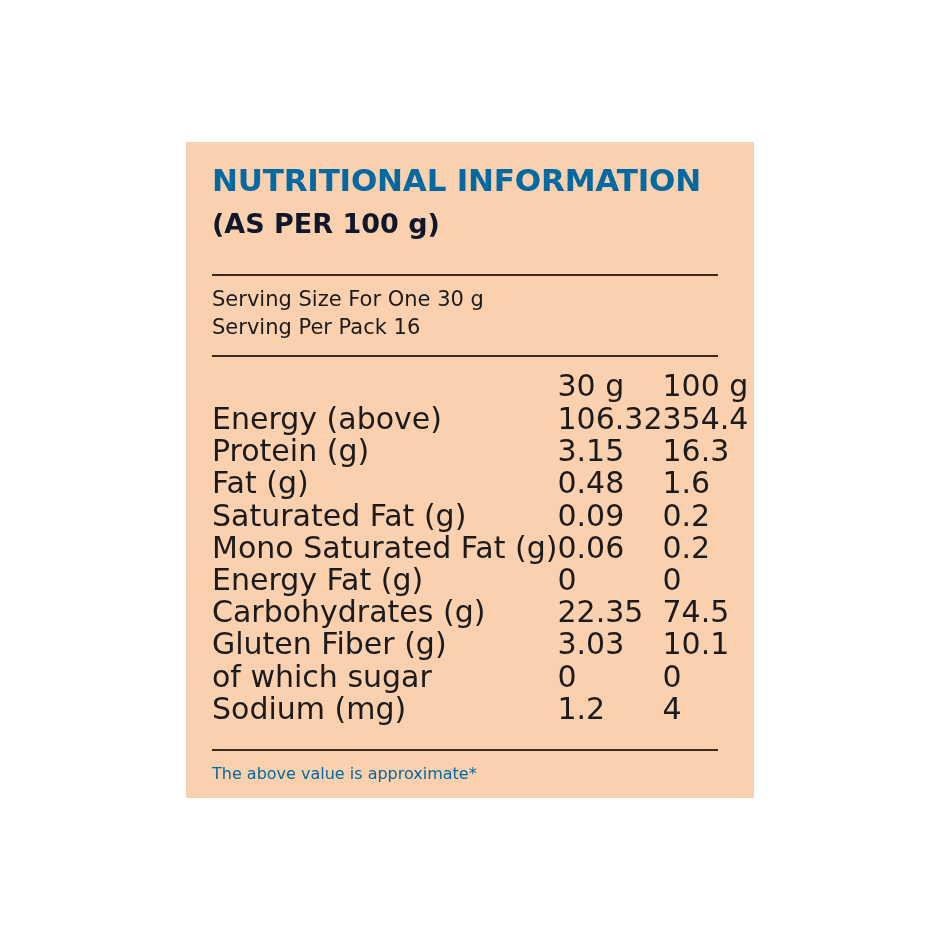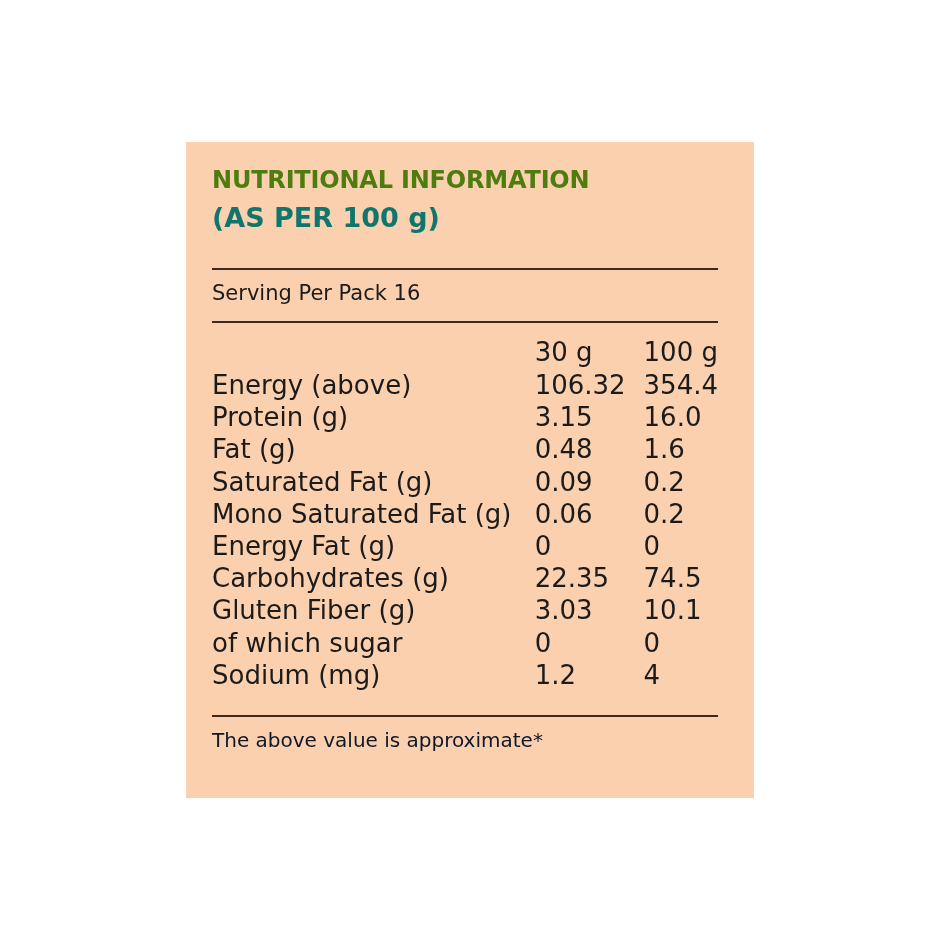--- a/index.html
+++ b/index.html
@@ -22,33 +22,33 @@
     background: #fbd0ae;
     box-sizing: border-box;
   }
   #inner {
     position: absolute;
     left: 26px;
     top: 18px;
     width: 516px;
   }
   .title {
-    font-size: 24px;
+    font-size: 31px;
     font-weight: bold;
     letter-spacing: -0.2px;
-    color: #4d7c0f;
+    color: #0369a1;
     line-height: 40px;
     white-space: nowrap;
   }
   .subtitle {
     font-size: 27px;
     font-weight: bold;
-    color: #0f766e;
+    color: #0f172a;
     line-height: 32px;
-    margin-top: 2px;
+    margin-top: 8px;
     white-space: nowrap;
   }
   .rule {
     height: 2px;
     background: #3a2a20;
     width: 506px;
   }
   .rule.top { margin-top: 34px; }
   .rule.mid { margin-top: 10px; }
   .rule.bottom { margin-top: 24px; }
@@ -60,56 +60,57 @@
     color: #1b1b1b;
     line-height: 28px;
     white-space: nowrap;
   }
   table.nutri {
     border-collapse: collapse;
     width: 506px;
     margin-top: 12px;
   }
   table.nutri td, table.nutri th {
-    font-size: 26px;
+    font-size: 30px;
     color: #1b1b1b;
     text-align: left;
     font-weight: normal;
     padding: 0;
     line-height: 32.2px;
     vertical-align: baseline;
     white-space: nowrap;
   }
   table.nutri th {
     font-weight: normal;
     line-height: 34px;
   }
   td.c-label, th.c-label { width: 324px; }
   td.c-v1, th.c-v1 { width: 110px; }
   td.c-v2, th.c-v2 { width: 72px; }
   .footnote {
-    font-size: 20px;
-    color: #0f172a;
+    font-size: 16px;
+    color: #0369a1;
     margin-top: 10px;
     line-height: 26px;
     white-space: nowrap;
   }
 </style>
 </head>
 <body>
 
 <div id="panel">
   <div id="inner">
 
     <div class="title">NUTRITIONAL INFORMATION</div>
     <div class="subtitle">(AS PER 100 g)</div>
 
     <div class="rule top"></div>
 
     <div class="serving-block">
+      <div class="serving-line">Serving Size For One 30 g</div>
       <div class="serving-line">Serving Per Pack 16</div>
     </div>
 
     <div class="rule mid"></div>
 
     <table class="nutri">
       <thead>
         <tr>
           <th class="c-label"></th>
           <th class="c-v1">30 g</th>
@@ -118,21 +119,21 @@
       </thead>
       <tbody>
         <tr>
           <td class="c-label">Energy (above)</td>
           <td class="c-v1">106.32</td>
           <td class="c-v2">354.4</td>
         </tr>
         <tr>
           <td class="c-label">Protein (g)</td>
           <td class="c-v1">3.15</td>
-          <td class="c-v2">16.0</td>
+          <td class="c-v2">16.3</td>
         </tr>
         <tr>
           <td class="c-label">Fat (g)</td>
           <td class="c-v1">0.48</td>
           <td class="c-v2">1.6</td>
         </tr>
         <tr>
           <td class="c-label">Saturated Fat (g)</td>
           <td class="c-v1">0.09</td>
           <td class="c-v2">0.2</td>

